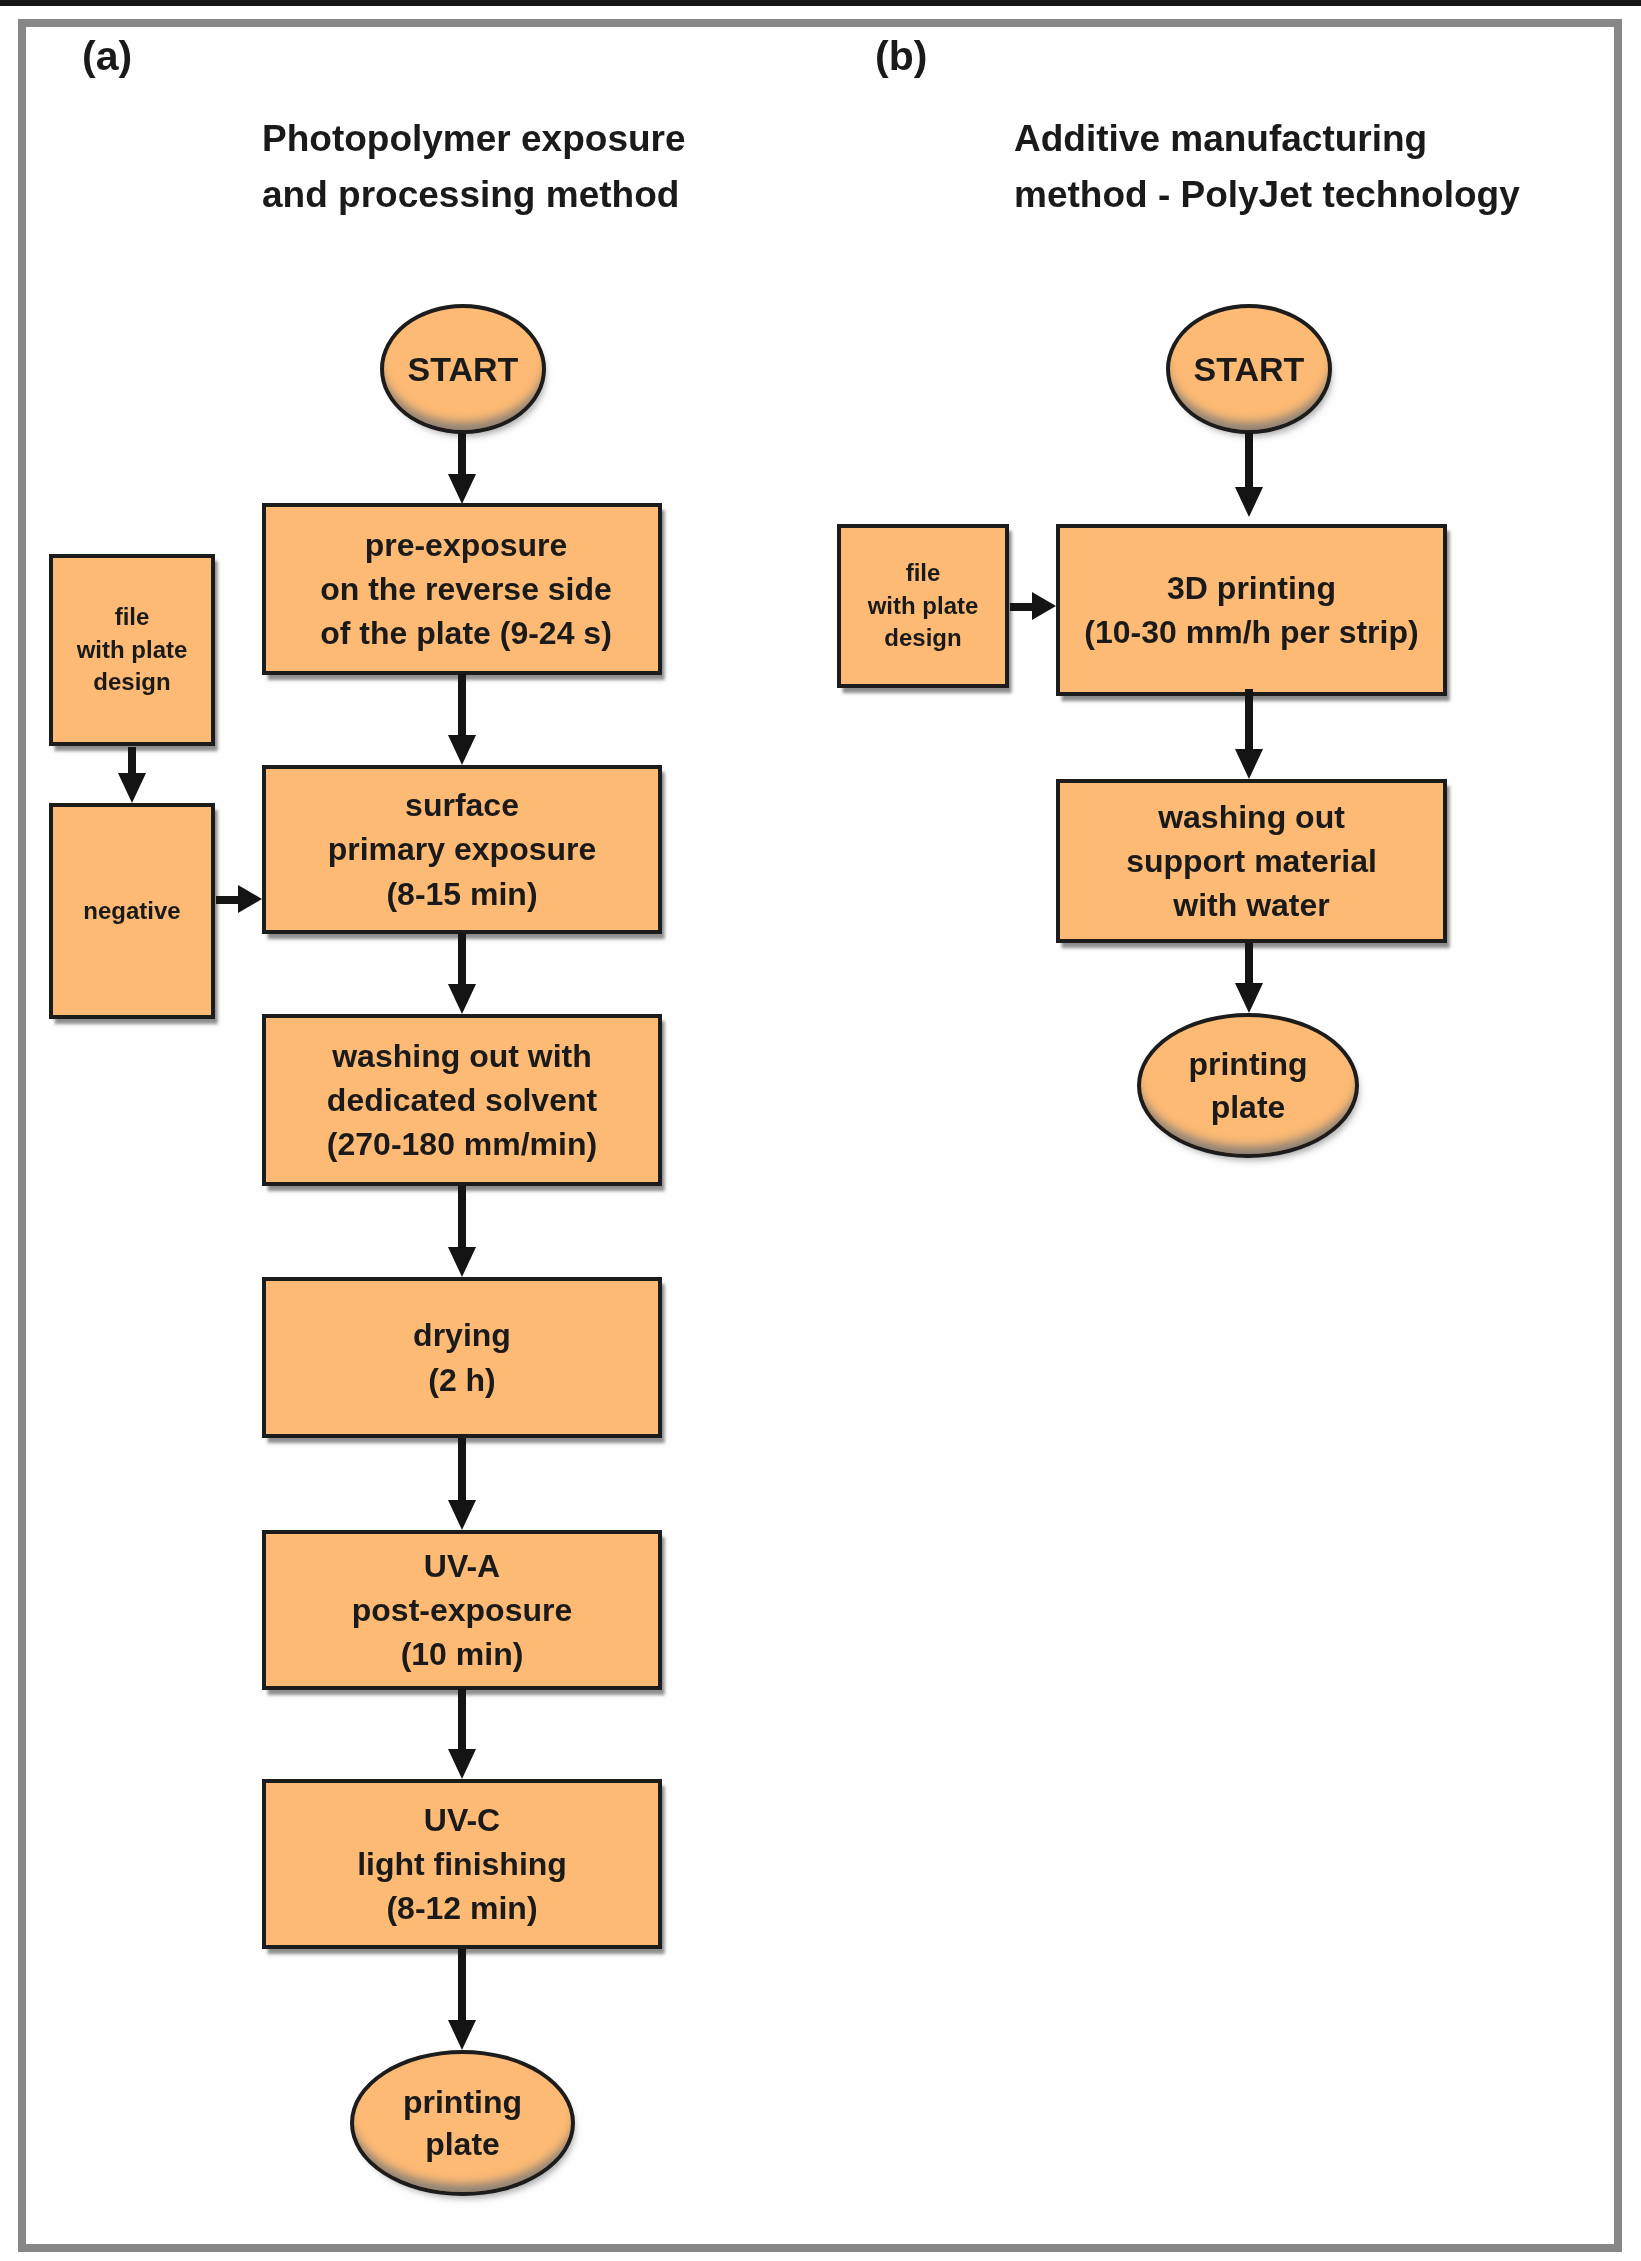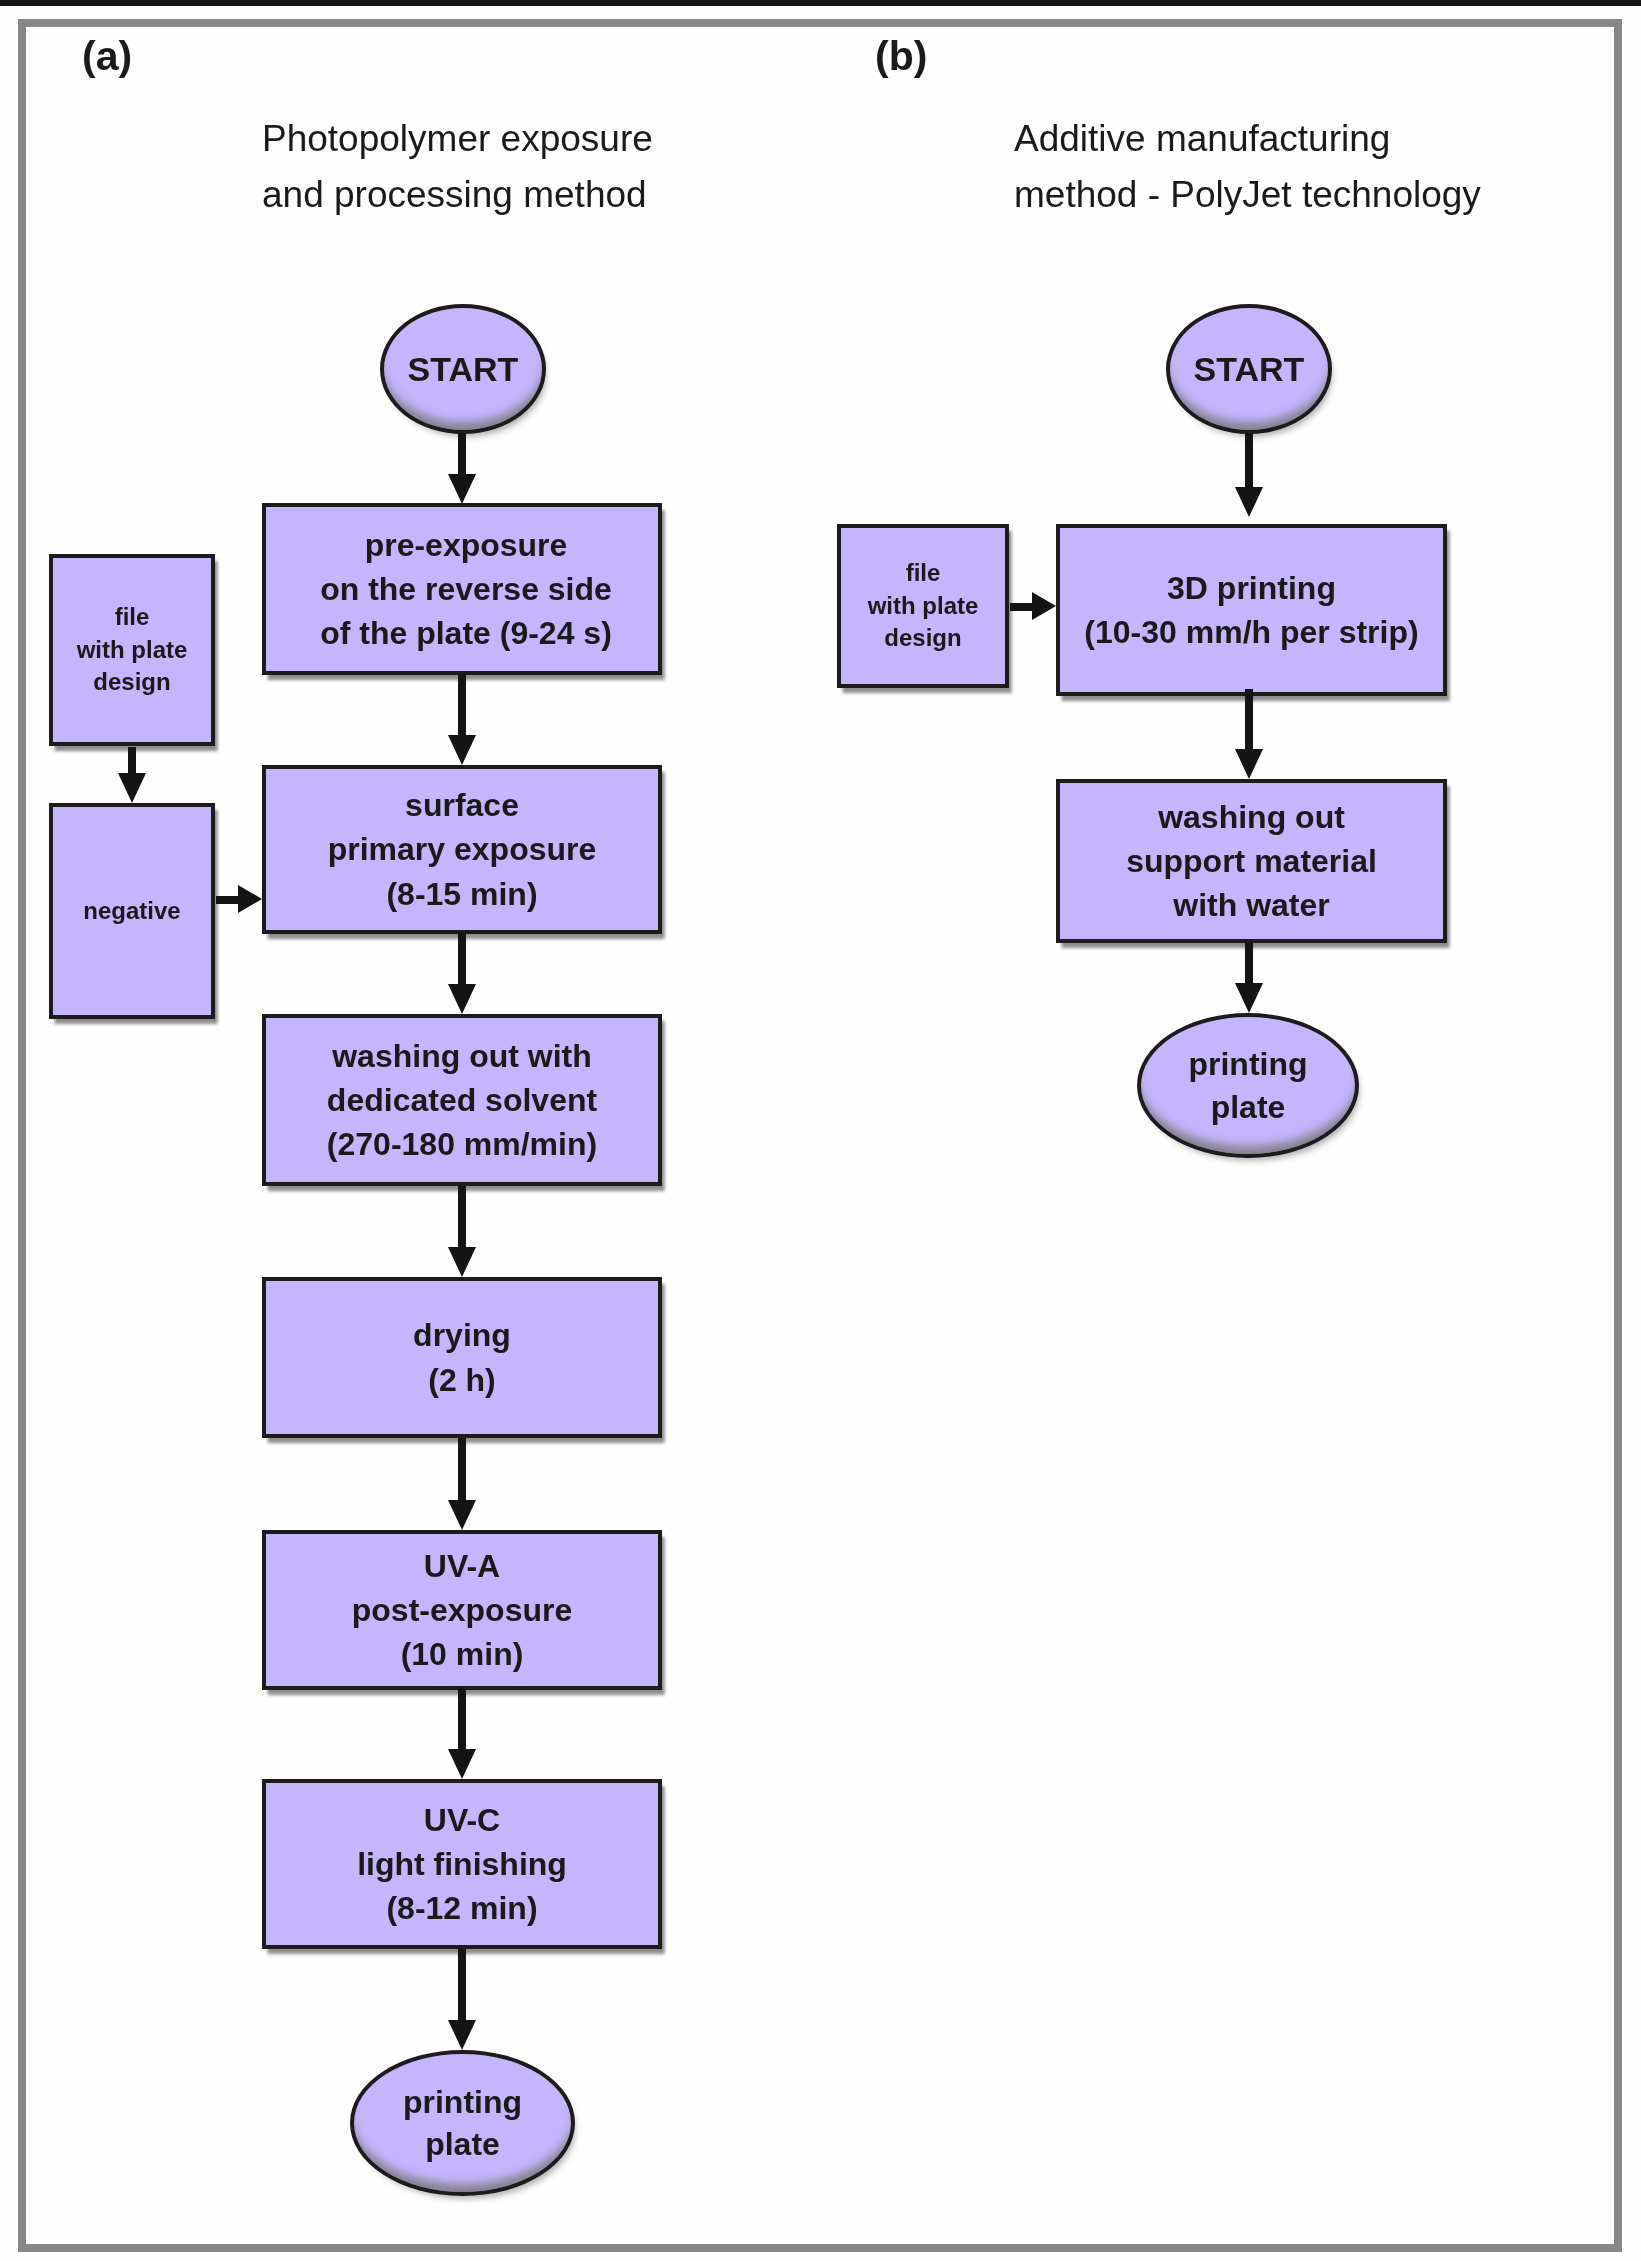--- a/index.html
+++ b/index.html
@@ -7,26 +7,26 @@
     width:1642px;height:2261px;position:relative;background:#fefefe;
     font-family:"Liberation Sans","DejaVu Sans",sans-serif;color:#1a1a1a;
     overflow:hidden;
   }
   .top-rule{position:absolute;left:0;top:0;width:1642px;height:5.6px;background:#151515;}
   .frame{position:absolute;left:17.5px;top:19px;width:1604px;height:2233px;
     border:8px solid #878787;box-sizing:border-box;background:transparent;}
   .panel-label{position:absolute;font-size:41px;font-weight:bold;line-height:1;}
   #label-a{left:82px;top:36px;}
   #label-b{left:875px;top:36px;}
-  .flow-title{position:absolute;font-size:37px;font-weight:normal;line-height:1.5;
+  .flow-title{position:absolute;font-size:37px;font-weight:bold;line-height:1.5;
     white-space:pre-line;}
   #title-a{left:262px;top:111px;}
   #title-b{left:1014px;top:111px;}
 
-  .node{position:absolute;box-sizing:border-box;background:#c4b5fd;
+  .node{position:absolute;box-sizing:border-box;background:#fdba74;
     border:4.4px solid #1c1c1c;display:flex;align-items:center;justify-content:center;
     text-align:center;font-weight:bold;white-space:pre-line;}
   .box{font-size:32px;line-height:1.38;
     box-shadow:4.4px 6.2px 3.1px -1.2px rgba(120,120,120,0.85);}
   .smallbox{font-size:24px;line-height:1.35;
     box-shadow:4.4px 6.2px 3.1px -1.2px rgba(120,120,120,0.85);}
   .ellipse{border-radius:50%;font-size:34px;line-height:1.32;
     box-shadow:inset 0 -12.5px 10px -5px rgba(120,120,120,0.85),
                3.7px 6.2px 6.2px -3.7px rgba(110,110,110,0.55);}
 

